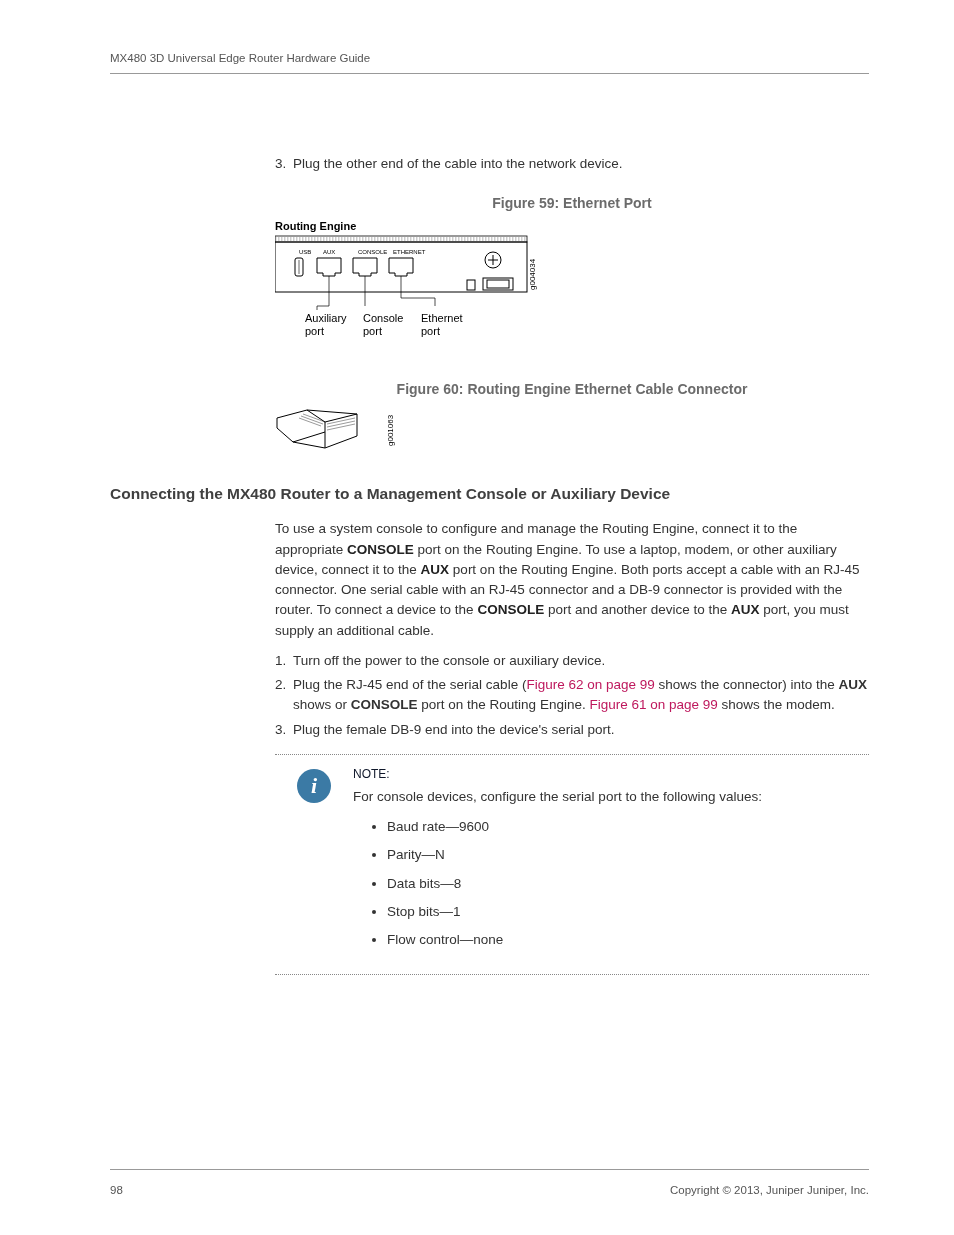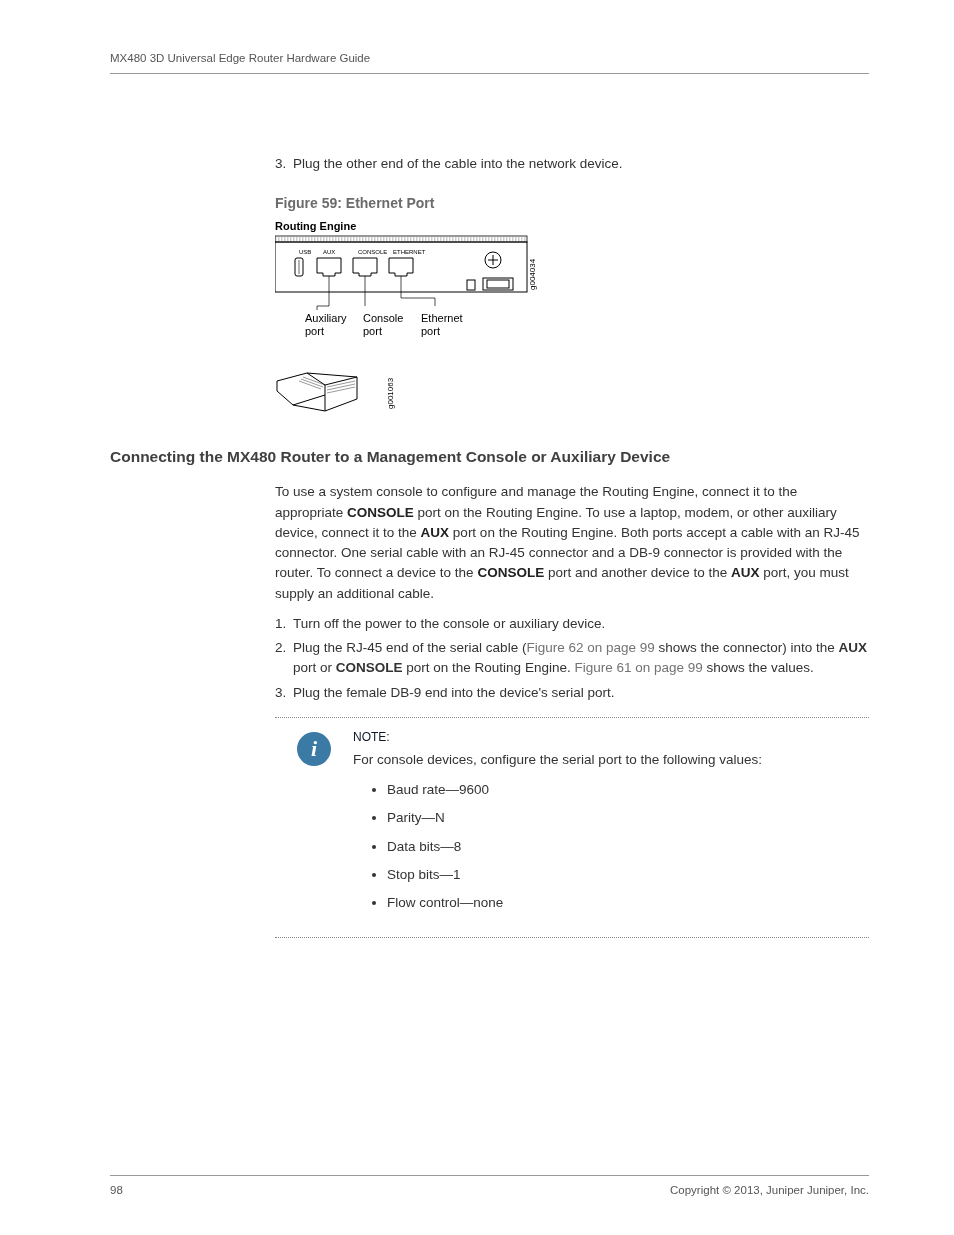--- a/index.html
+++ b/index.html
@@ -37,35 +37,36 @@
     flex-shrink: 0;
   }
   .step-txt {
     flex: 1;
   }
   .fig-caption {
     font-weight: 600;
     color: #6b6b6b;
     font-size: 14px;
     margin: 18px 0 6px 0;
+    text-align: center;
   }
   .fig-box {
     margin-bottom: 8px;
   }
   .section-heading {
     color: #404040;
     font-size: 15.5px;
     font-weight: 600;
     margin: 20px 0 14px 0;
   }
   .para {
     margin: 10px 0;
   }
   .para strong { font-weight: 700; color:#222; }
-  .link { color:#737373; }
+  .link { color:#be185d; }
   .notebox {
     margin-top: 14px;
     border-top: 1px dotted #888;
     border-bottom: 1px dotted #888;
     padding: 10px 0 16px 0;
     display: flex;
     gap: 22px;
   }
   .note-icon {
     width: 34px;
@@ -94,21 +95,21 @@
     padding-left: 18px;
     margin: 10px 0 0 0;
   }
   .note-body li { margin: 8px 16px; }
   .footer {
     position: absolute;
     bottom: 36px;
     left: 110px;
     right: 85px;
     border-top: 1px solid #999;
-    padding-top: 6px;
+    padding-top: 12px;
     font-size: 11.5px;
     color: #555;
     display: flex;
     justify-content: space-between;
   }
   
   .svg-label { font-family: Arial, sans-serif; }
 </style>
 </head>
 <body>
@@ -165,20 +166,21 @@
 
         <text x="30" y="102" font-size="11" class="svg-label">Auxiliary</text>
         <text x="30" y="115" font-size="11" class="svg-label">port</text>
         <text x="88" y="102" font-size="11" class="svg-label">Console</text>
         <text x="88" y="115" font-size="11" class="svg-label">port</text>
         <text x="146" y="102" font-size="11" class="svg-label">Ethernet</text>
         <text x="146" y="115" font-size="11" class="svg-label">port</text>
       </svg>
     </div>
 
+    <div class="fig-caption">Figure 60: Routing Engine Ethernet Cable Connector</div>
     <div class="fig-box">
       <svg width="150" height="50" viewBox="0 0 150 50">
         <g stroke="#000" fill="none" stroke-width="1">
           <path d="M2 12 L32 4 L82 8 L82 30 L50 42 L18 36 L2 22 Z"></path>
           <path d="M32 4 L50 16 L82 8"></path>
           <path d="M50 16 L50 42"></path>
           <path d="M18 36 L50 26"></path>
           <line x1="24" y1="12" x2="46" y2="20" stroke-width="0.4"></line>
           <line x1="26" y1="10" x2="48" y2="18" stroke-width="0.4"></line>
           <line x1="28" y1="8" x2="50" y2="16" stroke-width="0.4"></line>
@@ -200,21 +202,21 @@
 
 
     <div class="step-row">
       <span class="step-num">1.</span>
       <span class="step-txt">Turn off the power to the console or auxiliary device.</span>
     </div>
 
     <div class="step-row">
       <span class="step-num">2.</span>
       <span class="step-txt">
-        <span>Plug the RJ-45 end of the serial cable (</span><span class="link">Figure 62 on page 99</span><span> shows the connector) into the </span><strong>AUX</strong><span> port or </span><strong>CONSOLE</strong><span> port on the Routing Engine. </span><span class="link">Figure 61 on page 99</span><span> shows the values.</span>
+        <span>Plug the RJ-45 end of the serial cable (</span><span class="link">Figure 62 on page 99</span><span> shows the connector) into the </span><strong>AUX</strong><span> shows or </span><strong>CONSOLE</strong><span> port on the Routing Engine. </span><span class="link">Figure 61 on page 99</span><span> shows the modem.</span>
       </span>
     </div>
 
     <div class="step-row">
       <span class="step-num">3.</span>
       <span class="step-txt">Plug the female DB-9 end into the device's serial port.</span>
     </div>
 
     <div class="notebox">
       <div class="note-icon">i</div>

